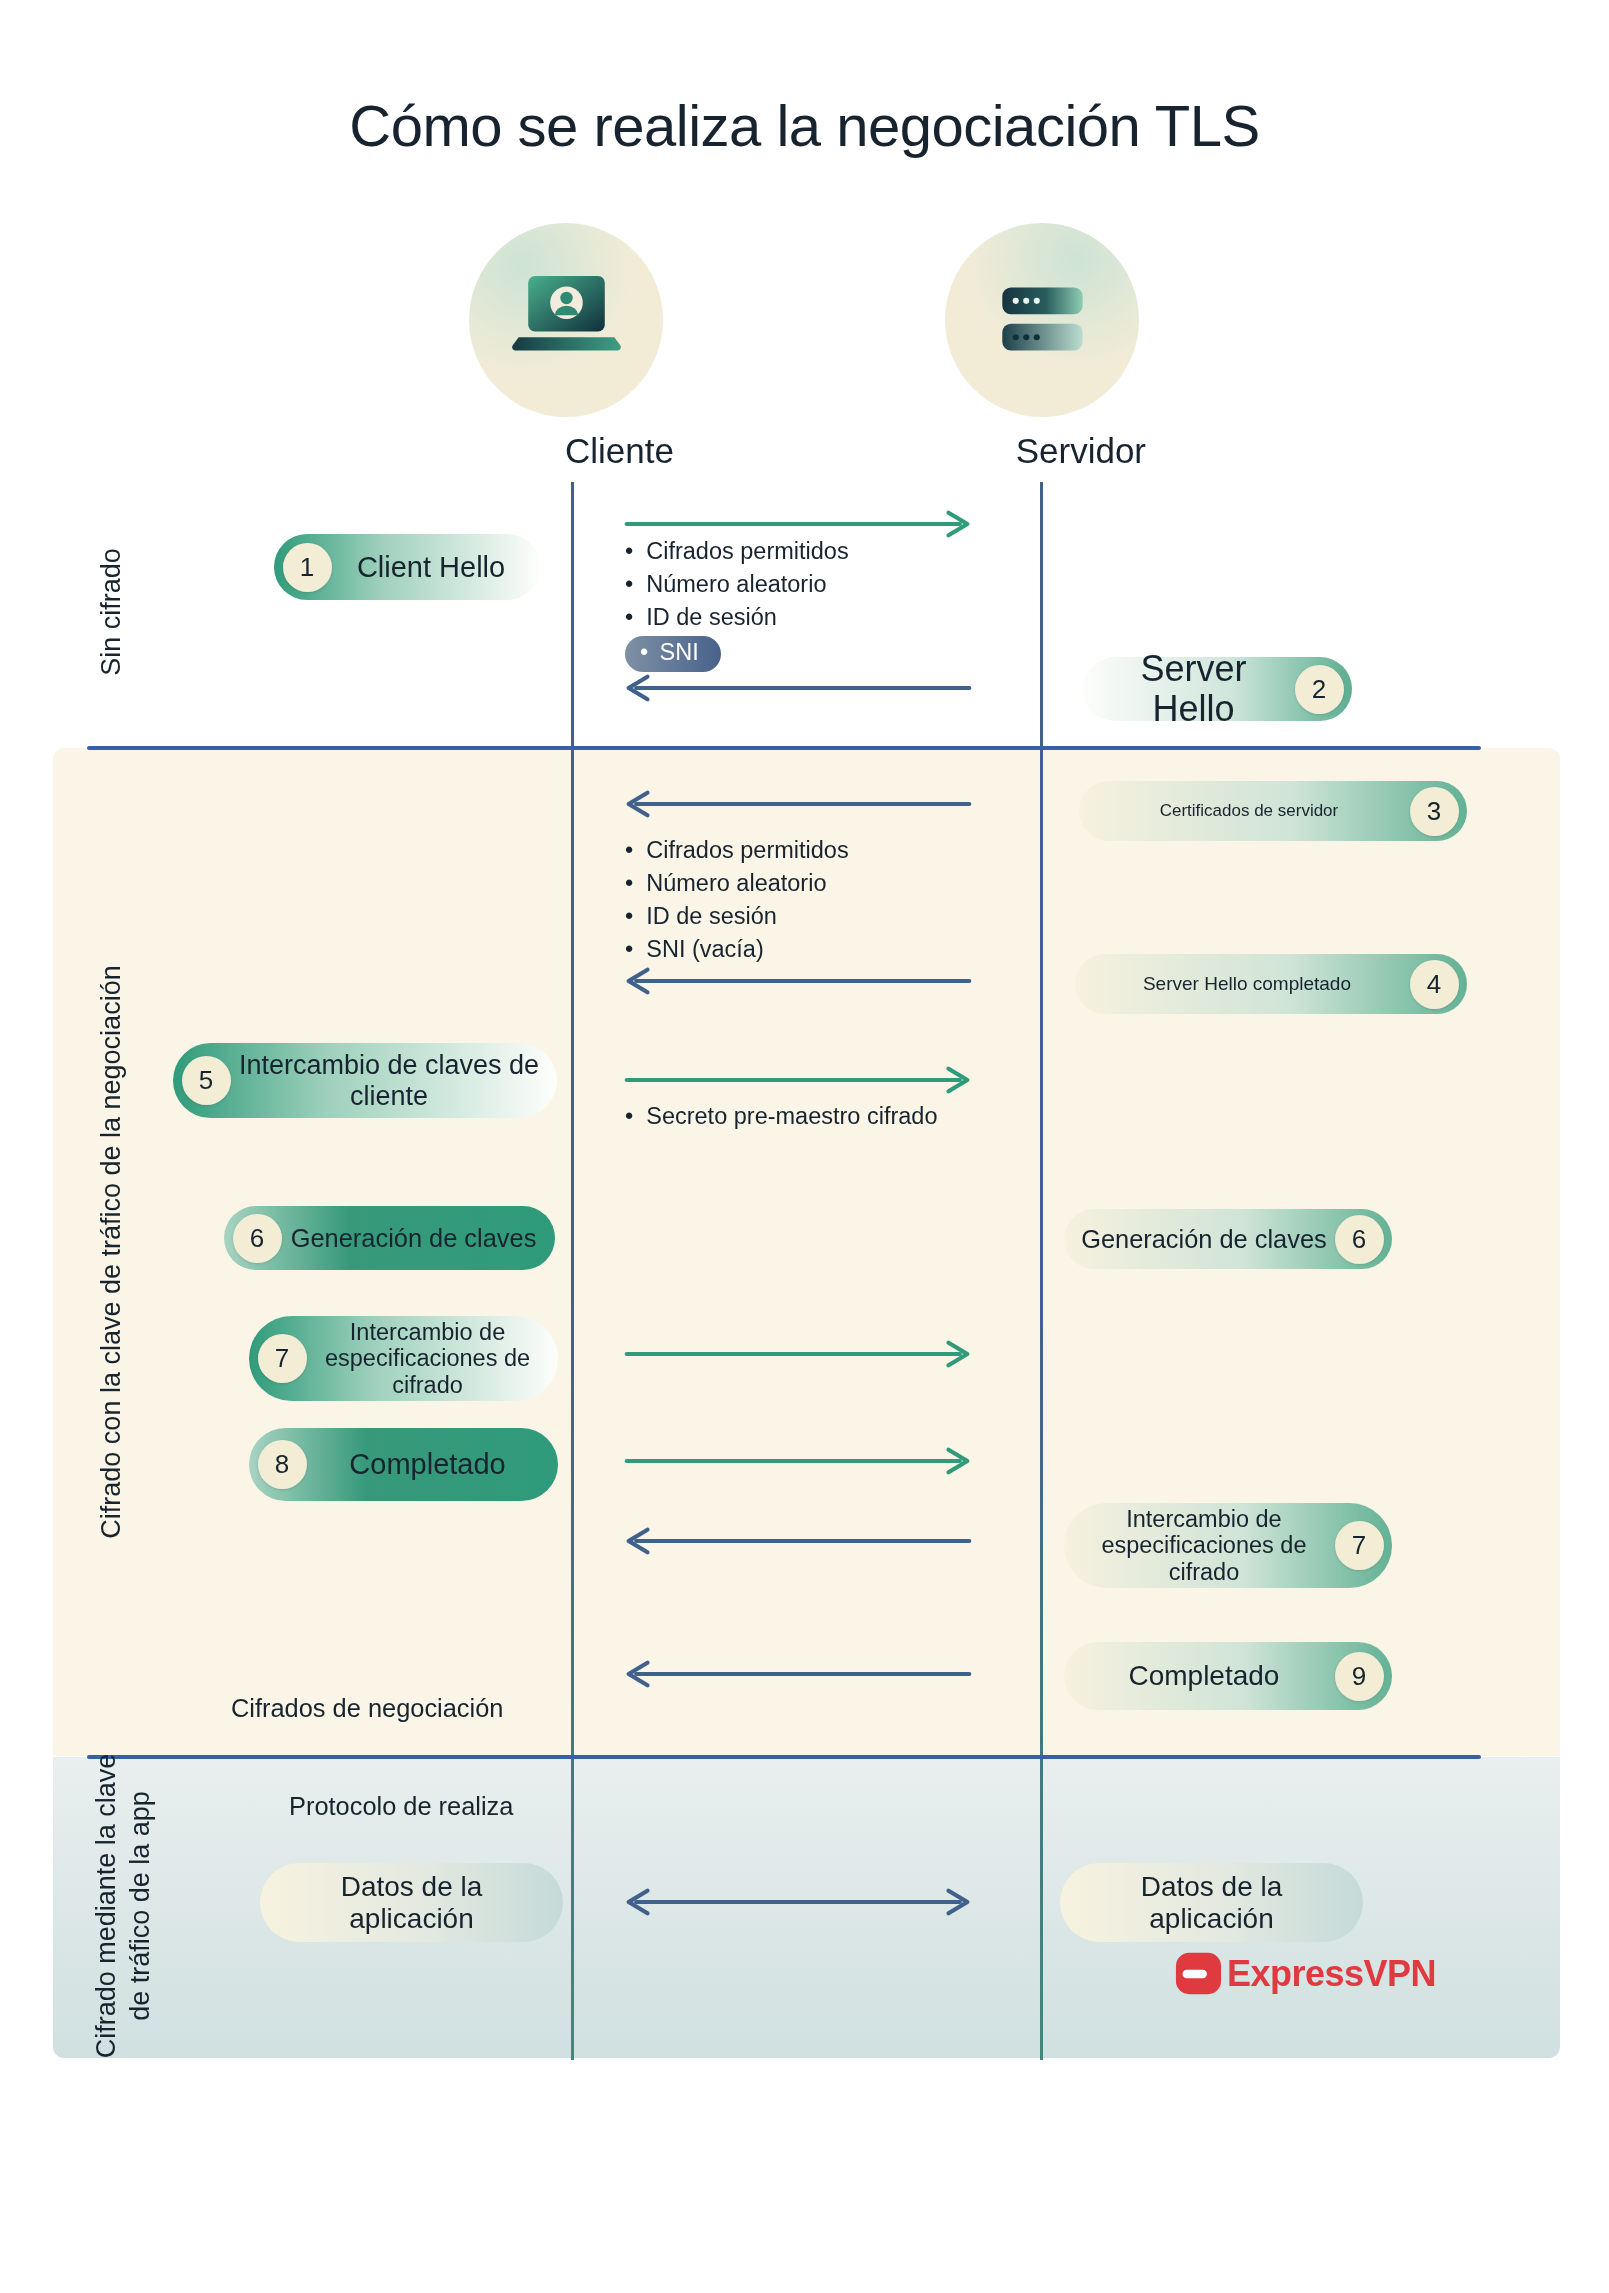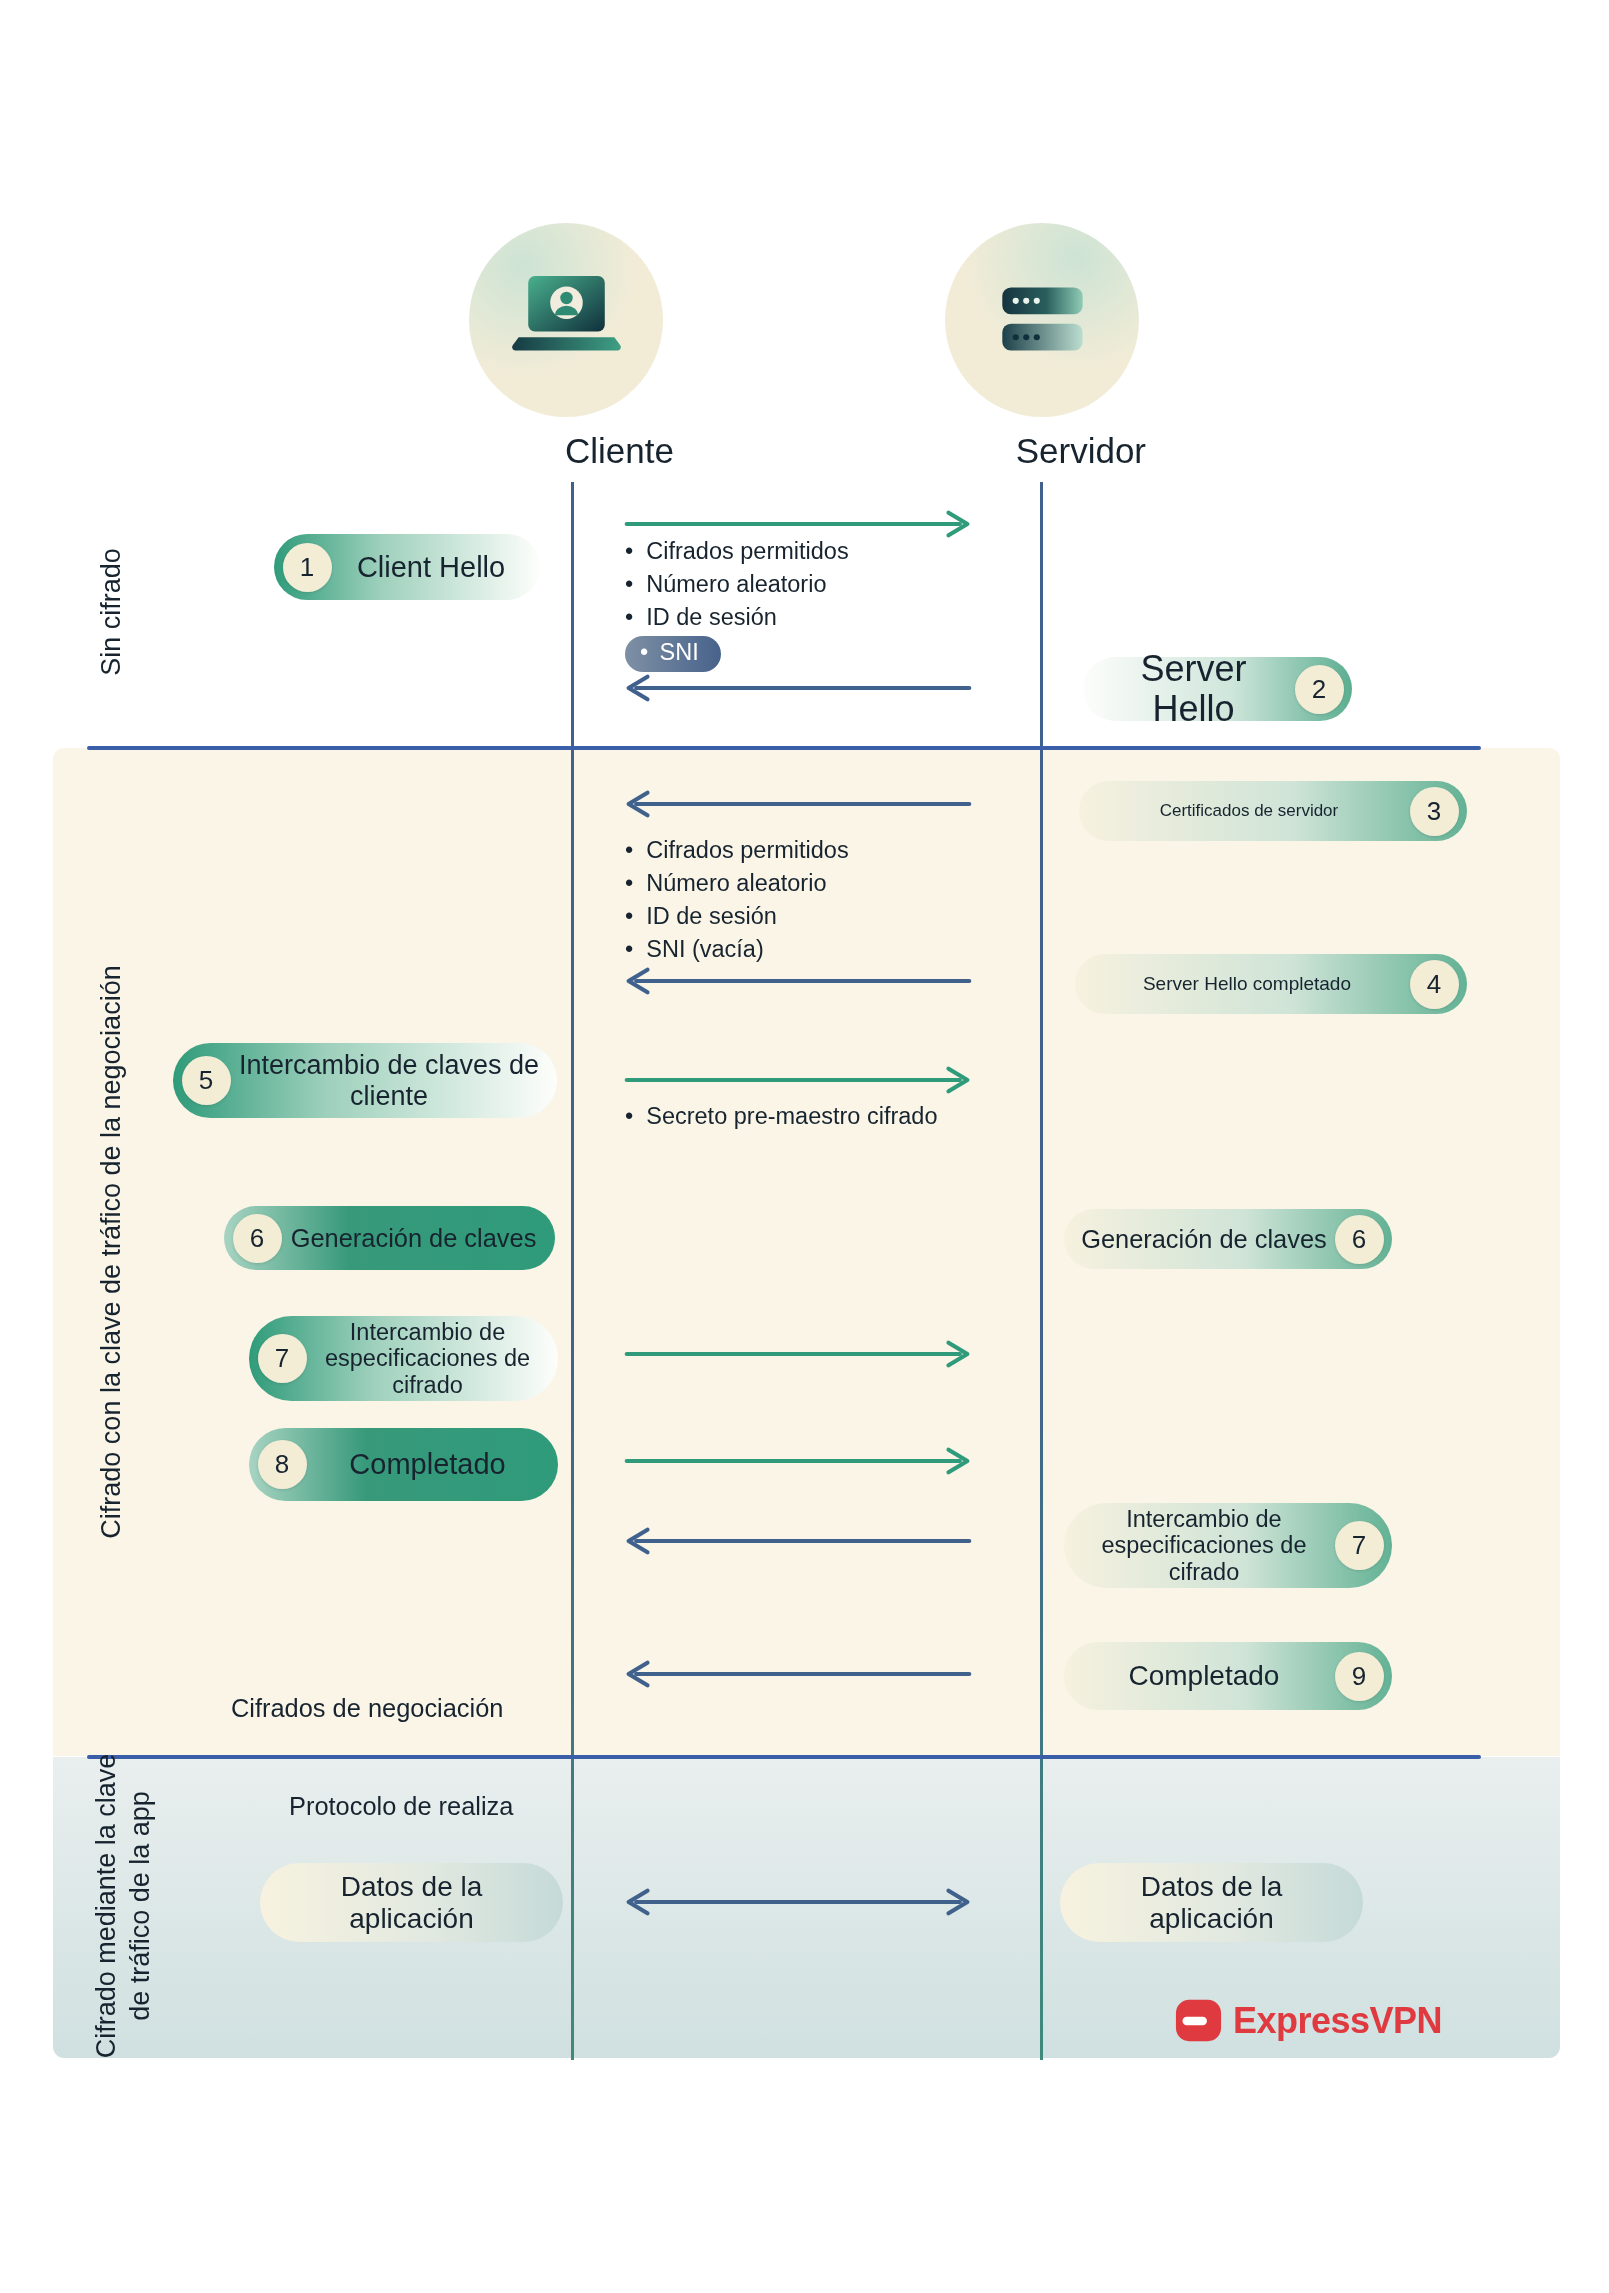--- a/index.html
+++ b/index.html
@@ -45,34 +45,35 @@
   .note-list { position:absolute; list-style:none; font-size:23.5px; z-index:6; color:#17242f; }
   .note-list li { display:flex; align-items:center; margin-bottom:4.7px; line-height:1.2; min-height:28px; }
   .note-list li::before { content:"•"; margin-right:13px; font-size:23.5px; color:#17242f; }
   .note-list li.sni-row::before { content:""; margin-right:0; }
   .sni-pill { display:inline-flex; align-items:center; gap:11.3px; color:#ffffff;
     background:linear-gradient(90deg,#7e90a4 0%, #47628b 100%);
     border-radius:941px; padding:2.8px 22.6px 5.6px 15px; }
   .sni-pill::before { content:"•"; color:#ffffff; font-size:23.5px; }
   .free-text { position:absolute; font-size:25.4px; z-index:6; color:#17242f; }
   .arrow { position:absolute; z-index:4; }
-  .brand { position:absolute; left:1175px; top:1997px; display:flex; align-items:center;
-    gap:11px; z-index:6; }
+  .brand { position:absolute; left:1175px; top:1950px; display:flex; align-items:center;
+    gap:5px; z-index:6; }
   .brand-text { font-size:36px; font-weight:700; color:#e03a41; letter-spacing:-0.5px; }
 </style>
 </head>
 <body>
 
 <div class="canvas">
 
   <div class="panel-beige"></div>
   <div class="panel-teal"></div>
   <div class="divider" style="top:746px;"></div>
   <div class="divider" style="top:1755px;"></div>
 
+  <div class="title">Cómo se realiza la negociación TLS</div>
 
   <div class="actor-circle" style="left:469px; top:223px;">
     <svg width="111" height="92" viewBox="0 0 116 96">
       <defs>
         <linearGradient id="lapg" x1="0" y1="0" x2="1" y2="1">
           <stop offset="0" stop-color="#49b08d"></stop>
             <stop offset="1" stop-color="#10303c"></stop>
         </linearGradient>
         <linearGradient id="lapb" x1="0" y1="0" x2="1" y2="0">
           <stop offset="0" stop-color="#163a43"></stop>

